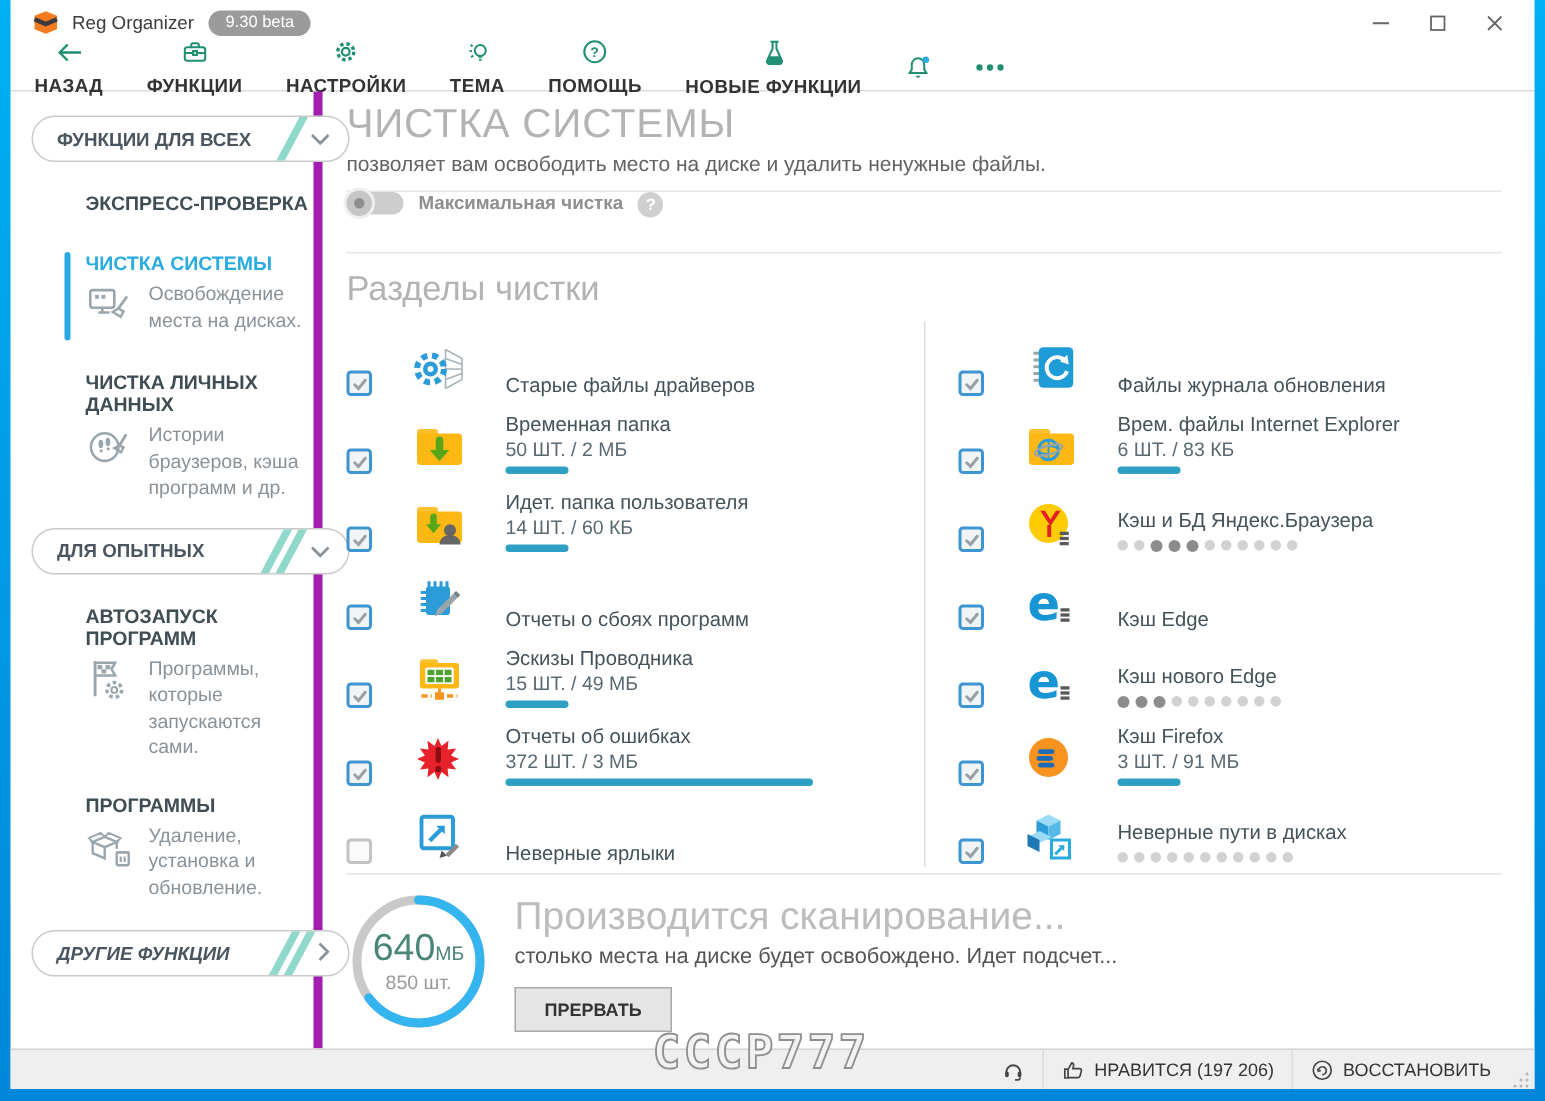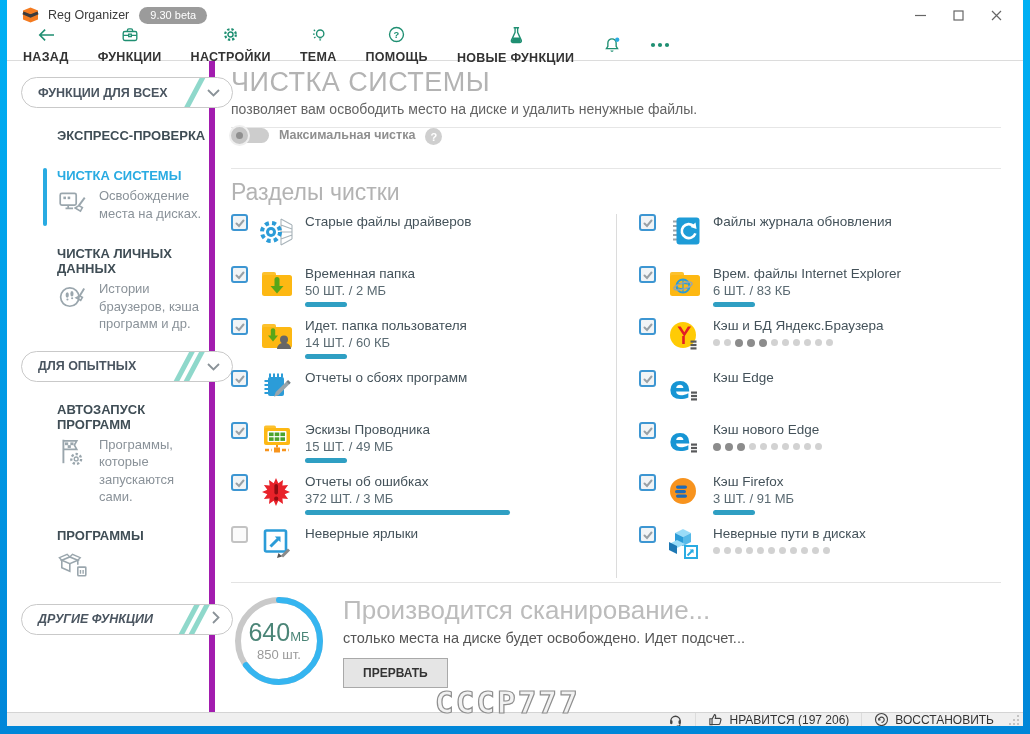--- a/index.html
+++ b/index.html
@@ -45,21 +45,21 @@
   .knob { position:absolute; left:-2px; top:-3px; width:21px; height:21px; border-radius:50%; background:#c6c6c6; border:2px solid #efefef; }
   .knob::after { content:""; position:absolute; left:5px; top:5px; width:7px; height:7px; border-radius:50%; background:#8f8f8f; }
   .toggle-label { font-size:12.5px; font-weight:bold; color:#8f8f8f; }
   .qmark { width:17px; height:17px; border-radius:50%; background:#cfcfcf; color:#fff; font-size:11px; font-weight:bold; display:flex; align-items:center; justify-content:center; }
   h2.sectitle { font-size:23px; font-weight:300; color:#b3b3b3; margin:10px 0 8px; }
 
   .columns { display:flex; border-bottom:1px solid #e3e3e3; padding-bottom:4px; }
   .col { width:50%; }
   .col.right { border-left:1px solid #dcdcdc; padding-left:22px; }
   .col.left { padding-right:18px; }
-  .clean-item { display:flex; align-items:flex-start; min-height:50px; margin-bottom:2px; }
+  .clean-item { display:flex; align-items:flex-end; min-height:50px; margin-bottom:2px;gap:16px; }
   .cb { width:17px; height:17px; border:2px solid #c3c3c3; border-radius:3px; background:#fbfbfb; flex:0 0 auto; display:flex; align-items:center; justify-content:center; margin-right:11px; }
   .cb.checked { border-color:#3d96d2; background:#f1f4f6; }
   .cb svg { display:none; }
   .cb.checked svg { display:block; }
   .ci { flex:0 0 36px; height:36px; margin-right:10px; display:flex; align-items:center; justify-content:center; }
   .ct { display:flex; flex-direction:column; justify-content:center; }
   .cl { font-size:13.5px; color:#44525a; }
   .cs { font-size:13px; color:#5a6a72; margin-top:2px; }
   .bar { height:5px; border-radius:2.5px; background:#2f9fc3; margin-top:4px; }
   .bar-sm { width:42px; }
@@ -77,21 +77,21 @@
   .ringcount { font-size:13px; color:#9a9a9a; margin-top:2px; }
   .scantext { padding-top:2px; }
   .scantitle { font-size:26px; font-weight:300; color:#bcbcbc; }
   .scandesc { font-size:14.5px; color:#555; margin-top:4px; }
   .abort { margin-top:12px; display:inline-block; background:#e5e5e5; border:1px solid #a9a9a9; padding:7px 19px; font-size:12px; font-weight:bold; color:#333; font-family:inherit; }
 
   
   .watermark { position:absolute; left:428px; top:684px; font-family:"DejaVu Sans Mono","Liberation Mono",monospace; font-weight:bold; font-size:31px; letter-spacing:2px; color:#f2f2f2; -webkit-text-stroke:1.2px #8f8f8f; z-index:6; pointer-events:none; }
 
   
-  .statusbar { height:14px; flex:0 0 auto; background:#efefef; border-top:1px solid #d4d4d4; display:flex; align-items:center; justify-content:flex-end; font-size:12px; color:#333; }
+  .statusbar { height:27px; flex:0 0 auto; background:#efefef; border-top:1px solid #d4d4d4; display:flex; align-items:center; justify-content:flex-end; font-size:12px; color:#333; }
   .sb-item { display:flex; align-items:center; gap:6px; padding:0 12px; height:100%; border-left:1px solid #dcdcdc; }
   .sb-item:first-child { border-left:none; }
   .grip { width:12px; height:12px; margin:0 3px 0 2px; align-self:flex-end; }
 </style>
 </head>
 <body>
 
 <div class="frame">
 <div class="win">
 
@@ -275,20 +275,21 @@
       <div class="nav-item">
         <div class="nav-title">ПРОГРАММЫ</div>
         <div class="nav-row">
           <span class="nav-ico"><svg width="32" height="34" viewBox="0 0 30 30">
                   <path d="M4.5 12.5l7.5-3.2 7.5 3.2-7.5 3.2z" fill="none" stroke="#9aa6ad" stroke-width="1.5"></path>
                   <path d="M4.5 12.5v7l7.5 3.2v-7M19.5 12.5v4.2" fill="none" stroke="#9aa6ad" stroke-width="1.5"></path>
                   <path d="M4.5 12.5l-2.3-2.5 7.3-3.2 2.5 2.5M19.5 12.5l2.3-2.5-7.3-3.2-2.5 2.5" fill="none" stroke="#9aa6ad" stroke-width="1.3"></path>
                   <rect x="19.5" y="19" width="7.5" height="8" rx="1" fill="none" stroke="#9aa6ad" stroke-width="1.5"></rect>
                   <path d="M19 19h8.5M22 21.5v3.5M24.5 21.5v3.5" stroke="#9aa6ad" stroke-width="1.3"></path>
                 </svg></span>
+          <span class="nav-desc">Удаление, установка и обновление.</span>
         </div>
       </div>
 
       <div class="pill" style="margin-top:8px;font-style:italic;">
         <span>ДРУГИЕ ФУНКЦИИ</span>
         <span class="stripes">
               <span class="stripe"></span>
               <span class="stripe"></span>
             </span>
         <span class="chev"><svg width="8" height="13" viewBox="0 0 8 13">

